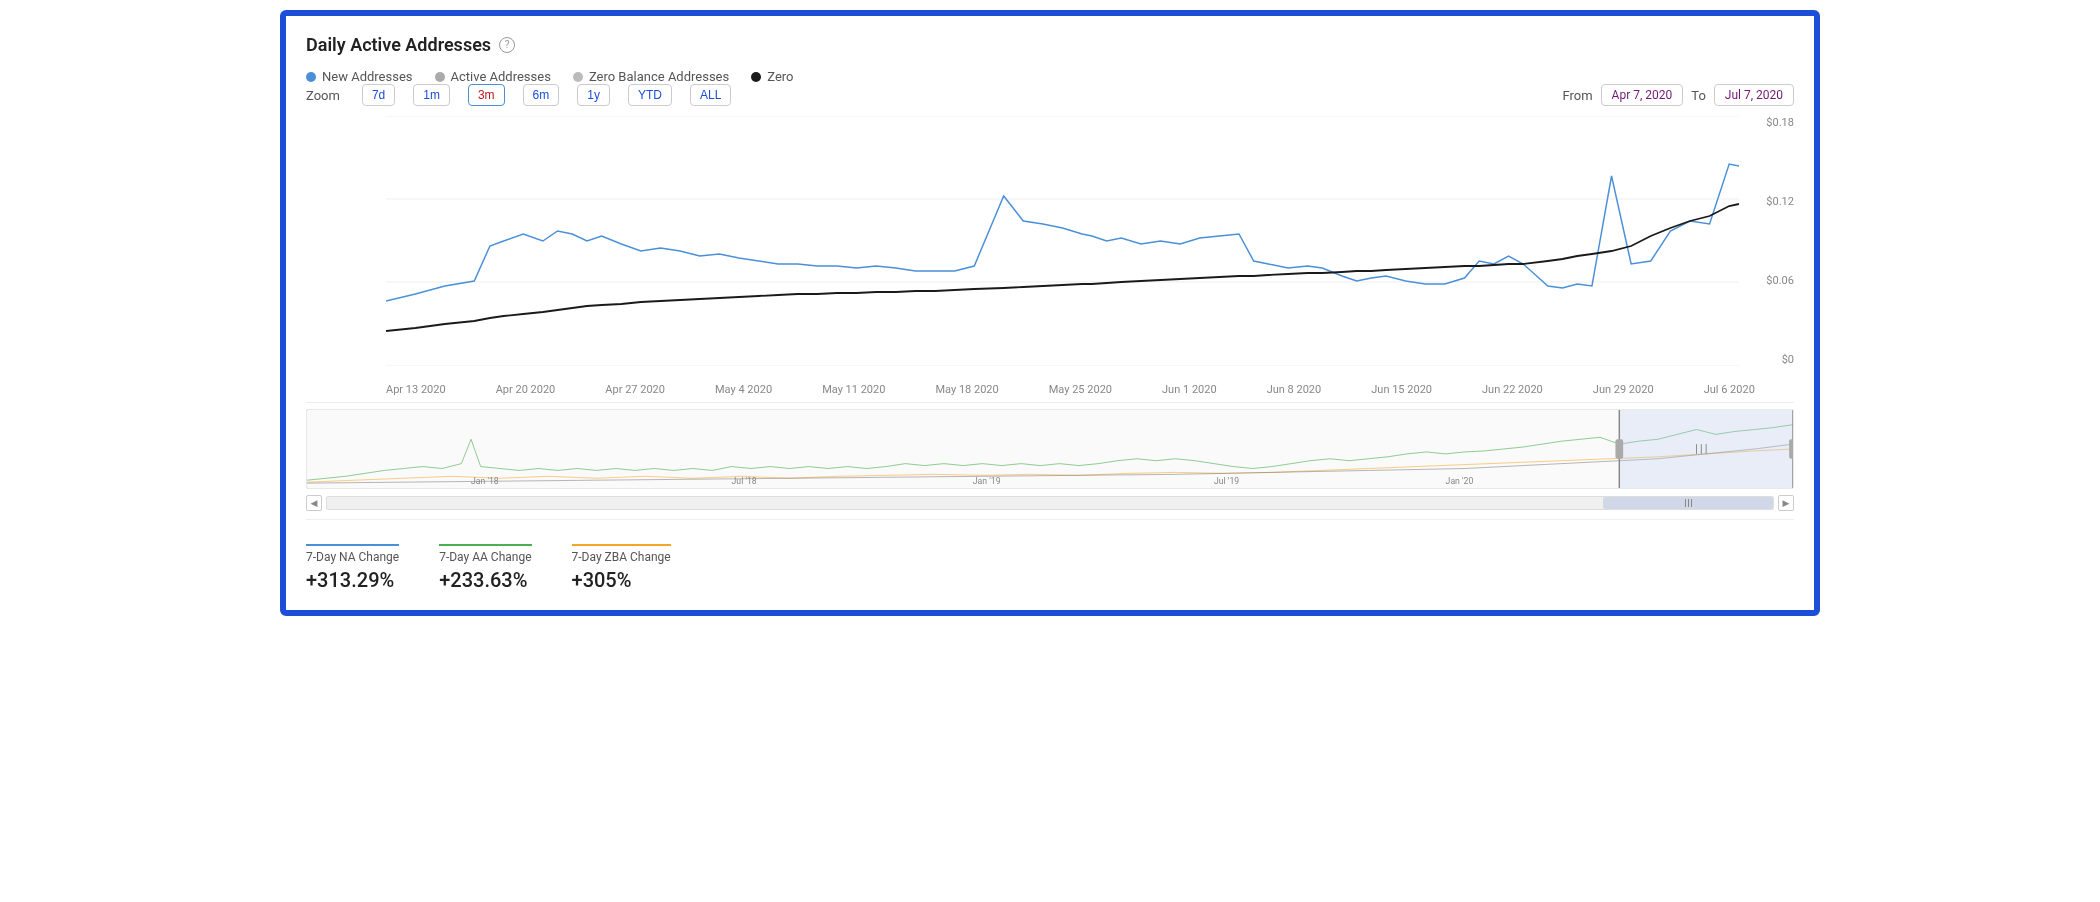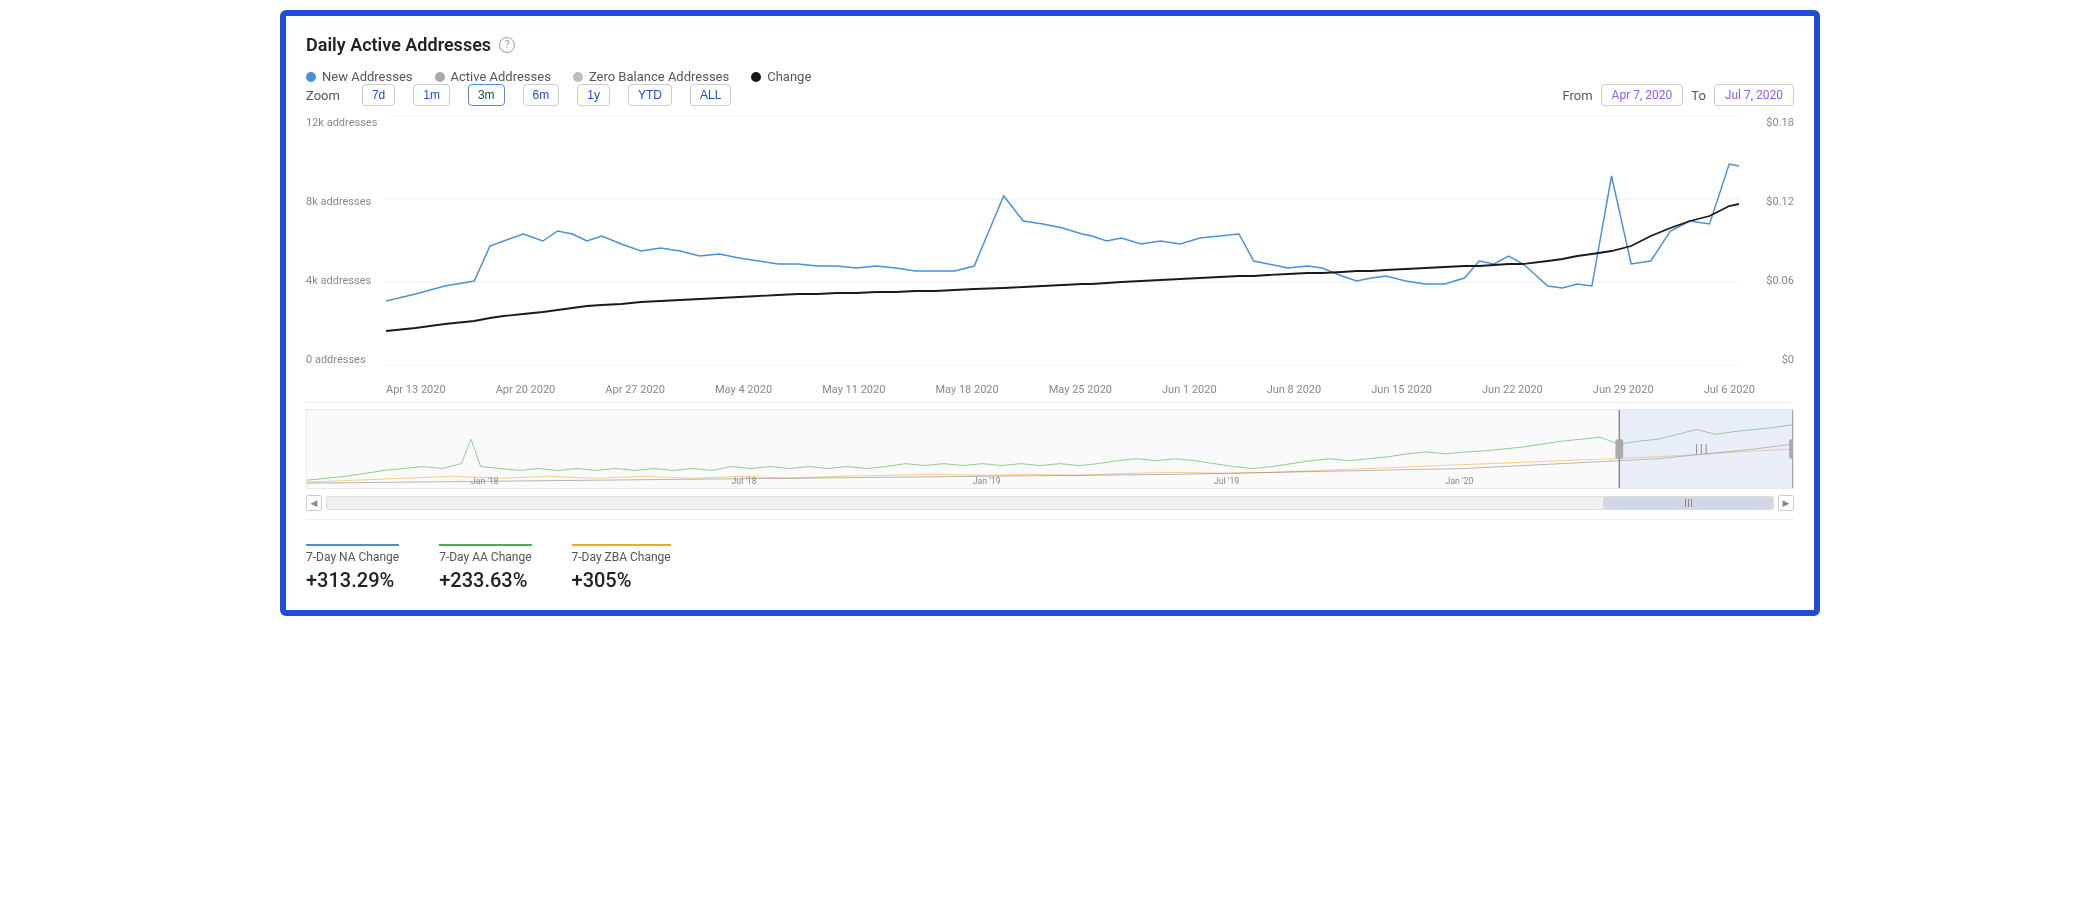--- a/index.html
+++ b/index.html
@@ -78,36 +78,36 @@
       padding: 3px 9px;
       border: 1px solid #ccc;
       background: #fff;
       border-radius: 4px;
       font-size: 12px;
       cursor: pointer;
       color: #1d4ed8;
     }
     .zoom-btn.active {
       border-color: #4a90d9;
-      color: #14532d;
+      color: #b91c1c;
       background: #fff;
     }
     .date-range {
       display: flex;
       align-items: center;
       gap: 8px;
       font-size: 13px;
       color: #555;
     }
     .date-box {
       border: 1px solid #ccc;
       border-radius: 4px;
       padding: 3px 10px;
       font-size: 12px;
-      color: #8b5cf6;
+      color: #701a75;
       background: #fff;
     }
     .chart-area {
       position: relative;
       width: 100%;
       height: 280px;
       margin-bottom: 0;
     }
     .y-axis-left {
       position: absolute;
@@ -284,21 +284,21 @@
     <div class="legend-item">
       <div class="legend-dot" style="background:#aaa;"></div>
       <span>Active Addresses</span>
     </div>
     <div class="legend-item">
       <div class="legend-dot" style="background:#bbb;"></div>
       <span>Zero Balance Addresses</span>
     </div>
     <div class="legend-item">
       <div class="legend-dot" style="background:#1a1a1a;"></div>
-      <span>Change</span>
+      <span>Zero</span>
     </div>
   </div>
 
   <div class="controls-row">
     <div class="zoom-controls">
       <span class="zoom-label">Zoom</span>
       <button class="zoom-btn">7d</button>
       <button class="zoom-btn">1m</button>
       <button class="zoom-btn active">3m</button>
       <button class="zoom-btn">6m</button>
@@ -308,26 +308,20 @@
     </div>
     <div class="date-range">
       <span>From</span>
       <div class="date-box">Apr 7, 2020</div>
       <span>To</span>
       <div class="date-box">Jul 7, 2020</div>
     </div>
   </div>
 
   <div class="chart-area">
-    <div class="y-axis-left">
-      <span>12k addresses</span>
-      <span>8k addresses</span>
-      <span>4k addresses</span>
-      <span>0 addresses</span>
-    </div>
     <div class="y-axis-right">
       <span>$0.18</span>
       <span>$0.12</span>
       <span>$0.06</span>
       <span>$0</span>
     </div>
     <div class="chart-svg-wrapper">
       <svg viewBox="0 0 1380 250" preserveAspectRatio="none">
 
         <line x1="0" y1="0" x2="1380" y2="0" class="grid-line"></line>

